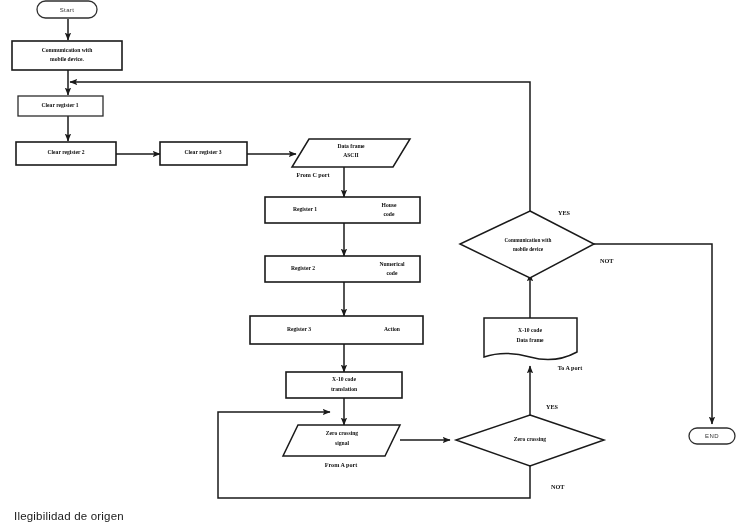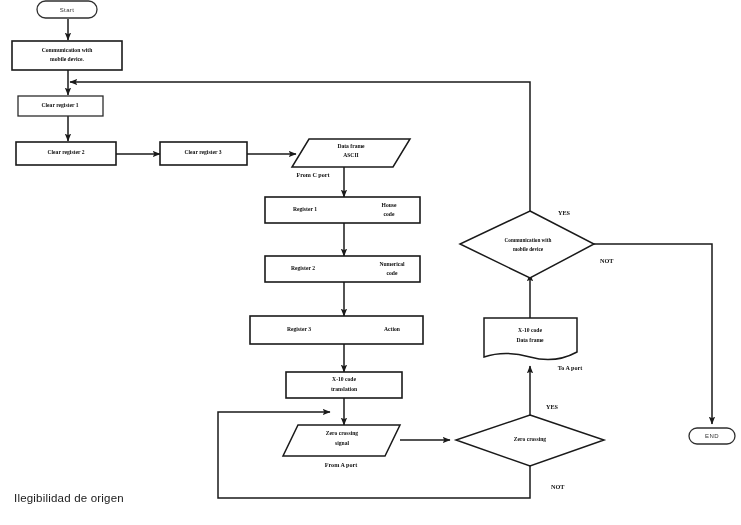--- a/index.html
+++ b/index.html
@@ -34,21 +34,21 @@
     letter-spacing:0.4px;
   }
   .box{fill:#ffffff;stroke:#1a1a1a;stroke-width:1.6;}
   .boxthin{fill:#ffffff;stroke:#2b2b2b;stroke-width:1.3;}
   .diamond{fill:#ffffff;stroke:#1a1a1a;stroke-width:1.5;}
   .para{fill:#ffffff;stroke:#1a1a1a;stroke-width:1.5;}
   .doc{fill:#ffffff;stroke:#1a1a1a;stroke-width:1.5;}
   .term{fill:#ffffff;stroke:#2f2f2f;stroke-width:1.3;}
   .ln{stroke:#1a1a1a;stroke-width:1.5;fill:none;}
   .caption{
-    position:absolute;left:14px;top:492px;
+    position:absolute;left:14px;top:510px;
     font-family:"Liberation Sans", sans-serif;
     font-size:11.5px;color:#1a1a1a;letter-spacing:0.2px;
   }
 </style>
 </head>
 <body>
 
 <div id="canvas">
 <svg width="741" height="525" viewBox="0 0 741 525" xmlns="http://www.w3.org/2000/svg">
   <defs>

